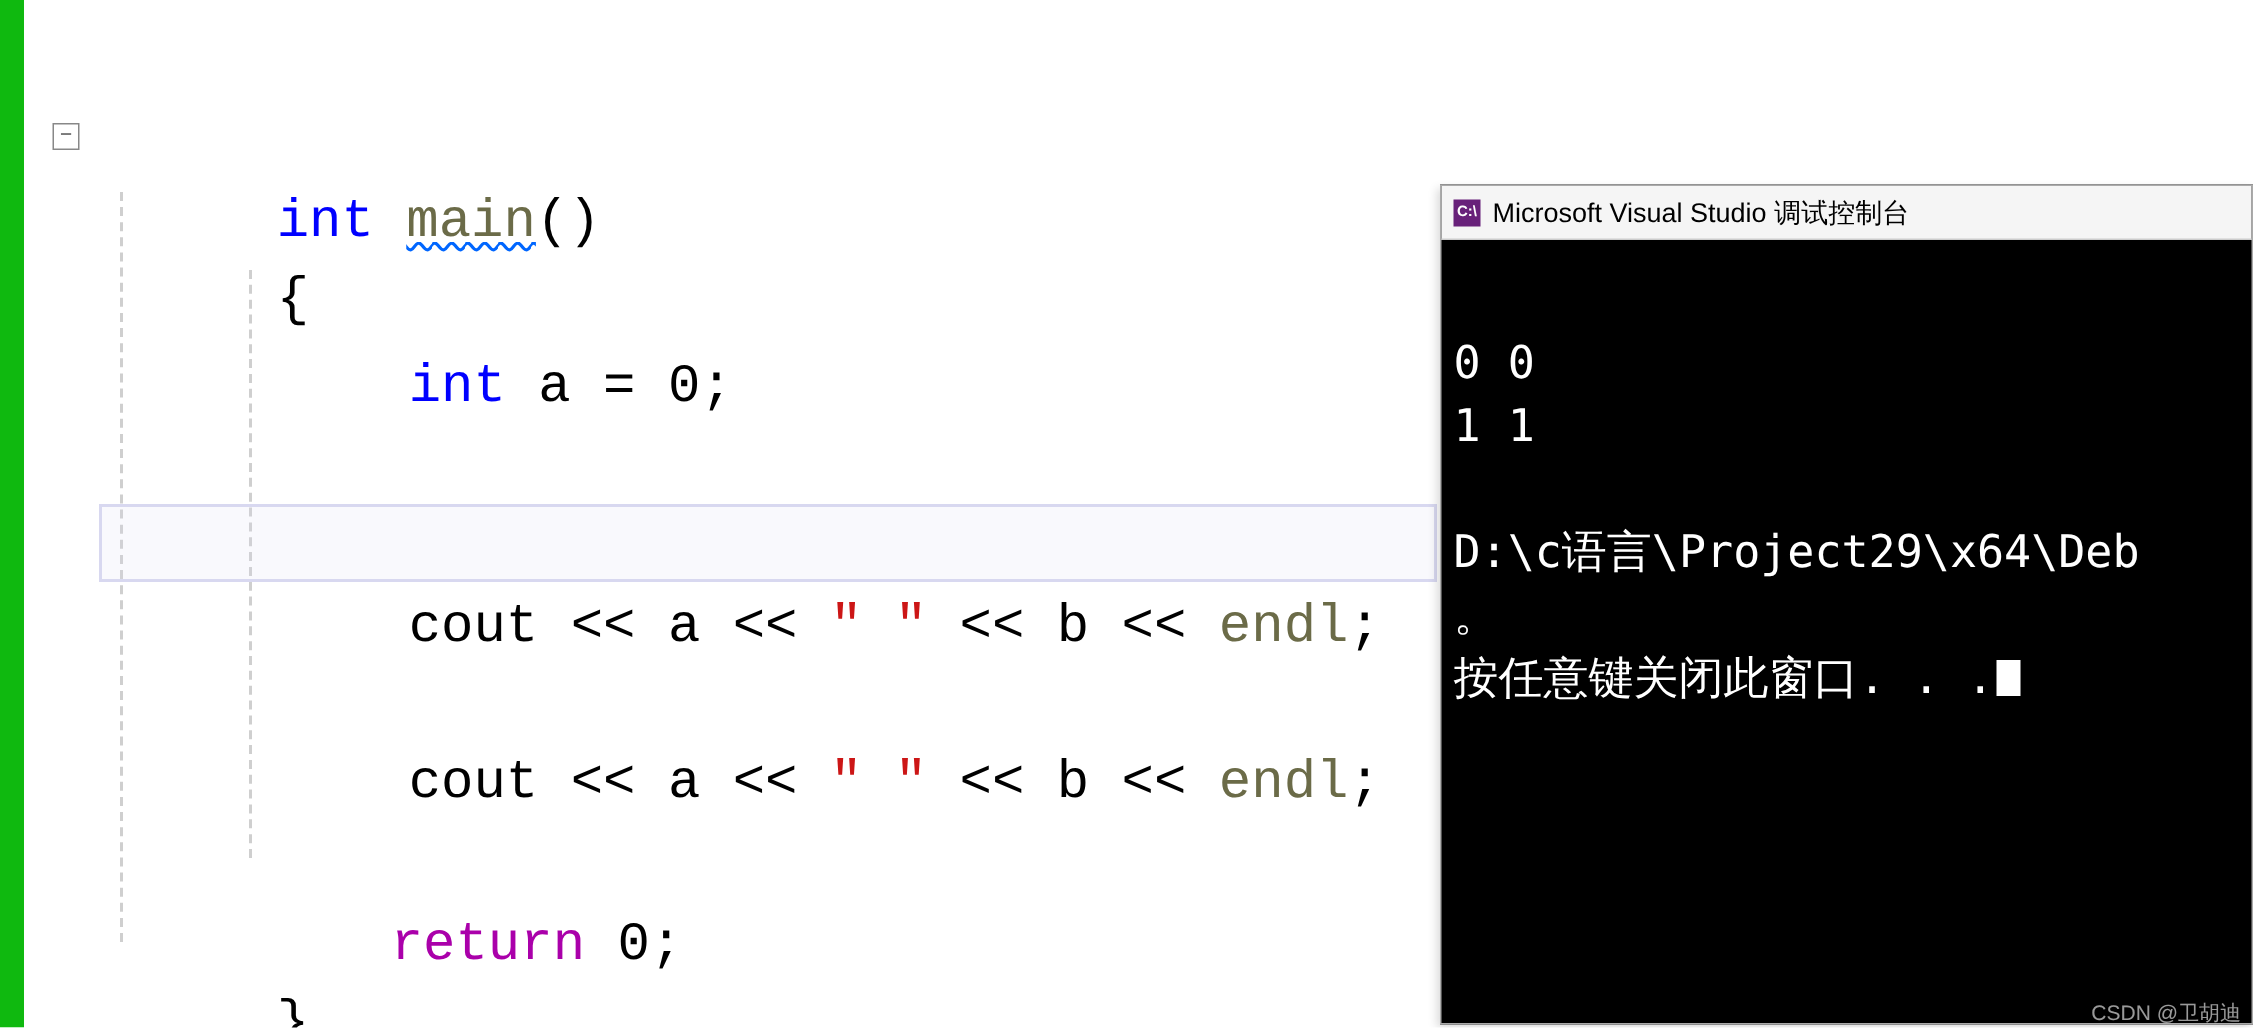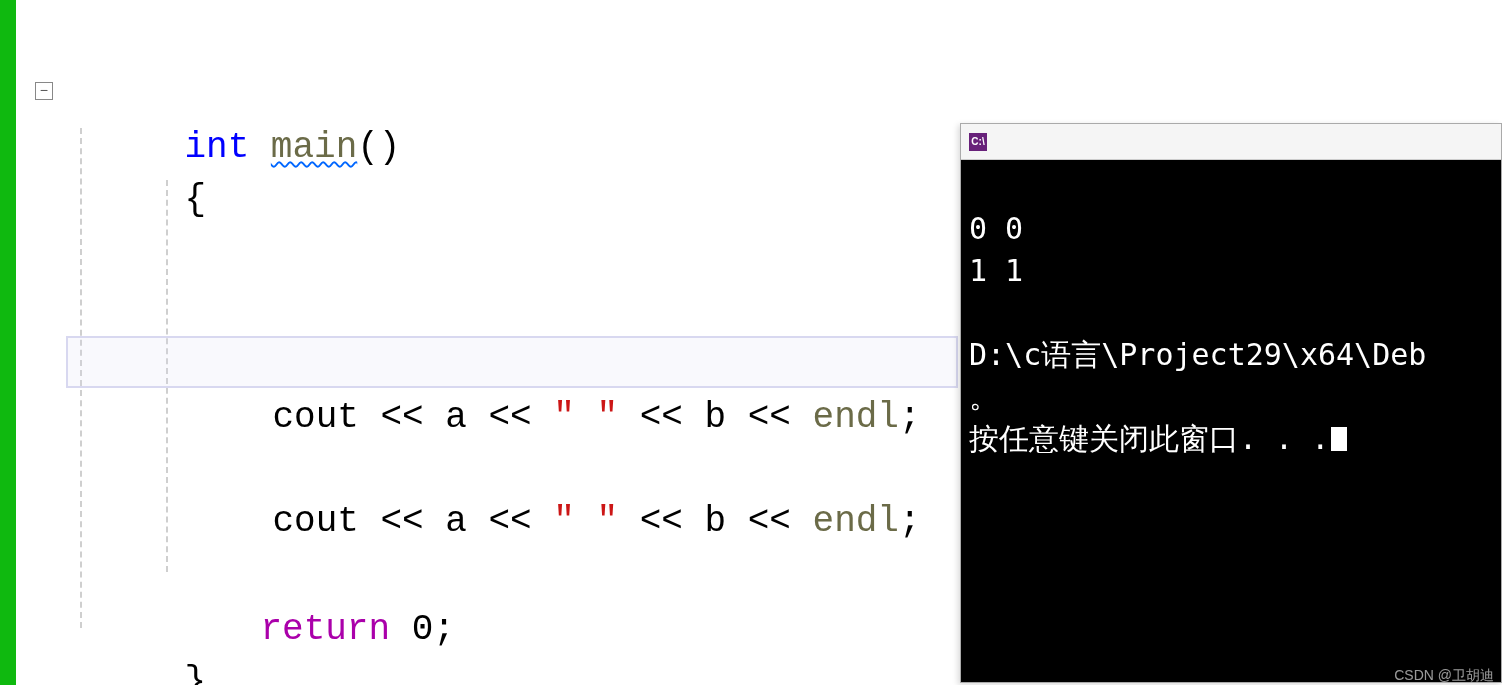--- a/index.html
+++ b/index.html
@@ -106,21 +106,21 @@
       background: #68217a;
       color: #fff;
       font-size: 10px;
       display: flex;
       align-items: center;
       justify-content: center;
       margin-right: 8px;
       font-weight: bold;
     }
     .console-body {
-      padding: 6px 8px;
+      padding: 20px 8px;
       font-family: Consolas, "SimSun", monospace;
       font-size: 30px;
       line-height: 42px;
       color: #fff;
       white-space: pre;
     }
     .watermark {
       position: absolute;
       right: 8px;
       bottom: 0;
@@ -153,37 +153,41 @@
 
 <div class="highlight-line" style="top:336px"></div>
 
 <div class="code-area">
   <div class="code-line" style="top:70px">
     <span class="kw">int</span><span> </span><span class="ident squiggle">main</span><span class="punct">()</span>
   </div>
   <div class="code-line" style="top:122px">
     <span class="punct">{</span>
   </div>
+  <div class="code-line" style="top:180px;left:156px">
+    <span class="kw">int</span><span> </span><span class="plainc">a</span><span class="num"> = 0;</span>
+  </div>
   <div class="code-line" style="top:340px;left:156px">
     <span class="plainc">cout</span><span class="op"> &lt;&lt; </span><span class="plainc">a</span><span class="op"> &lt;&lt; </span><span class="str">" "</span><span class="op"> &lt;&lt; </span><span class="plainc">b</span><span class="op"> &lt;&lt; </span><span class="ident">endl</span><span class="punct">;</span>
   </div>
   <div class="code-line" style="top:444px;left:156px">
     <span class="plainc">cout</span><span class="op"> &lt;&lt; </span><span class="plainc">a</span><span class="op"> &lt;&lt; </span><span class="str">" "</span><span class="op"> &lt;&lt; </span><span class="plainc">b</span><span class="op"> &lt;&lt; </span><span class="ident">endl</span><span class="punct">;</span>
   </div>
   <div class="code-line" style="top:552px;left:144px">
     <span class="ret">return</span><span class="num"> 0;</span>
   </div>
   <div class="code-line" style="top:604px">
     <span class="punct">}</span>
   </div>
 </div>
 
 <div class="console-window">
   <div class="console-titlebar">
     <div class="console-icon">C:\</div>
+    <div>Microsoft Visual Studio 调试控制台</div>
   </div>
   <div class="console-body">
 <span>0 0</span>
 <span>1 1</span>
 <span></span>
 <span>D:\c语言\Project29\x64\Deb</span>
 <span>。</span>
 <span>按任意键关闭此窗口. . .</span><span class="cursor-block"></span>
   </div>
 </div>

